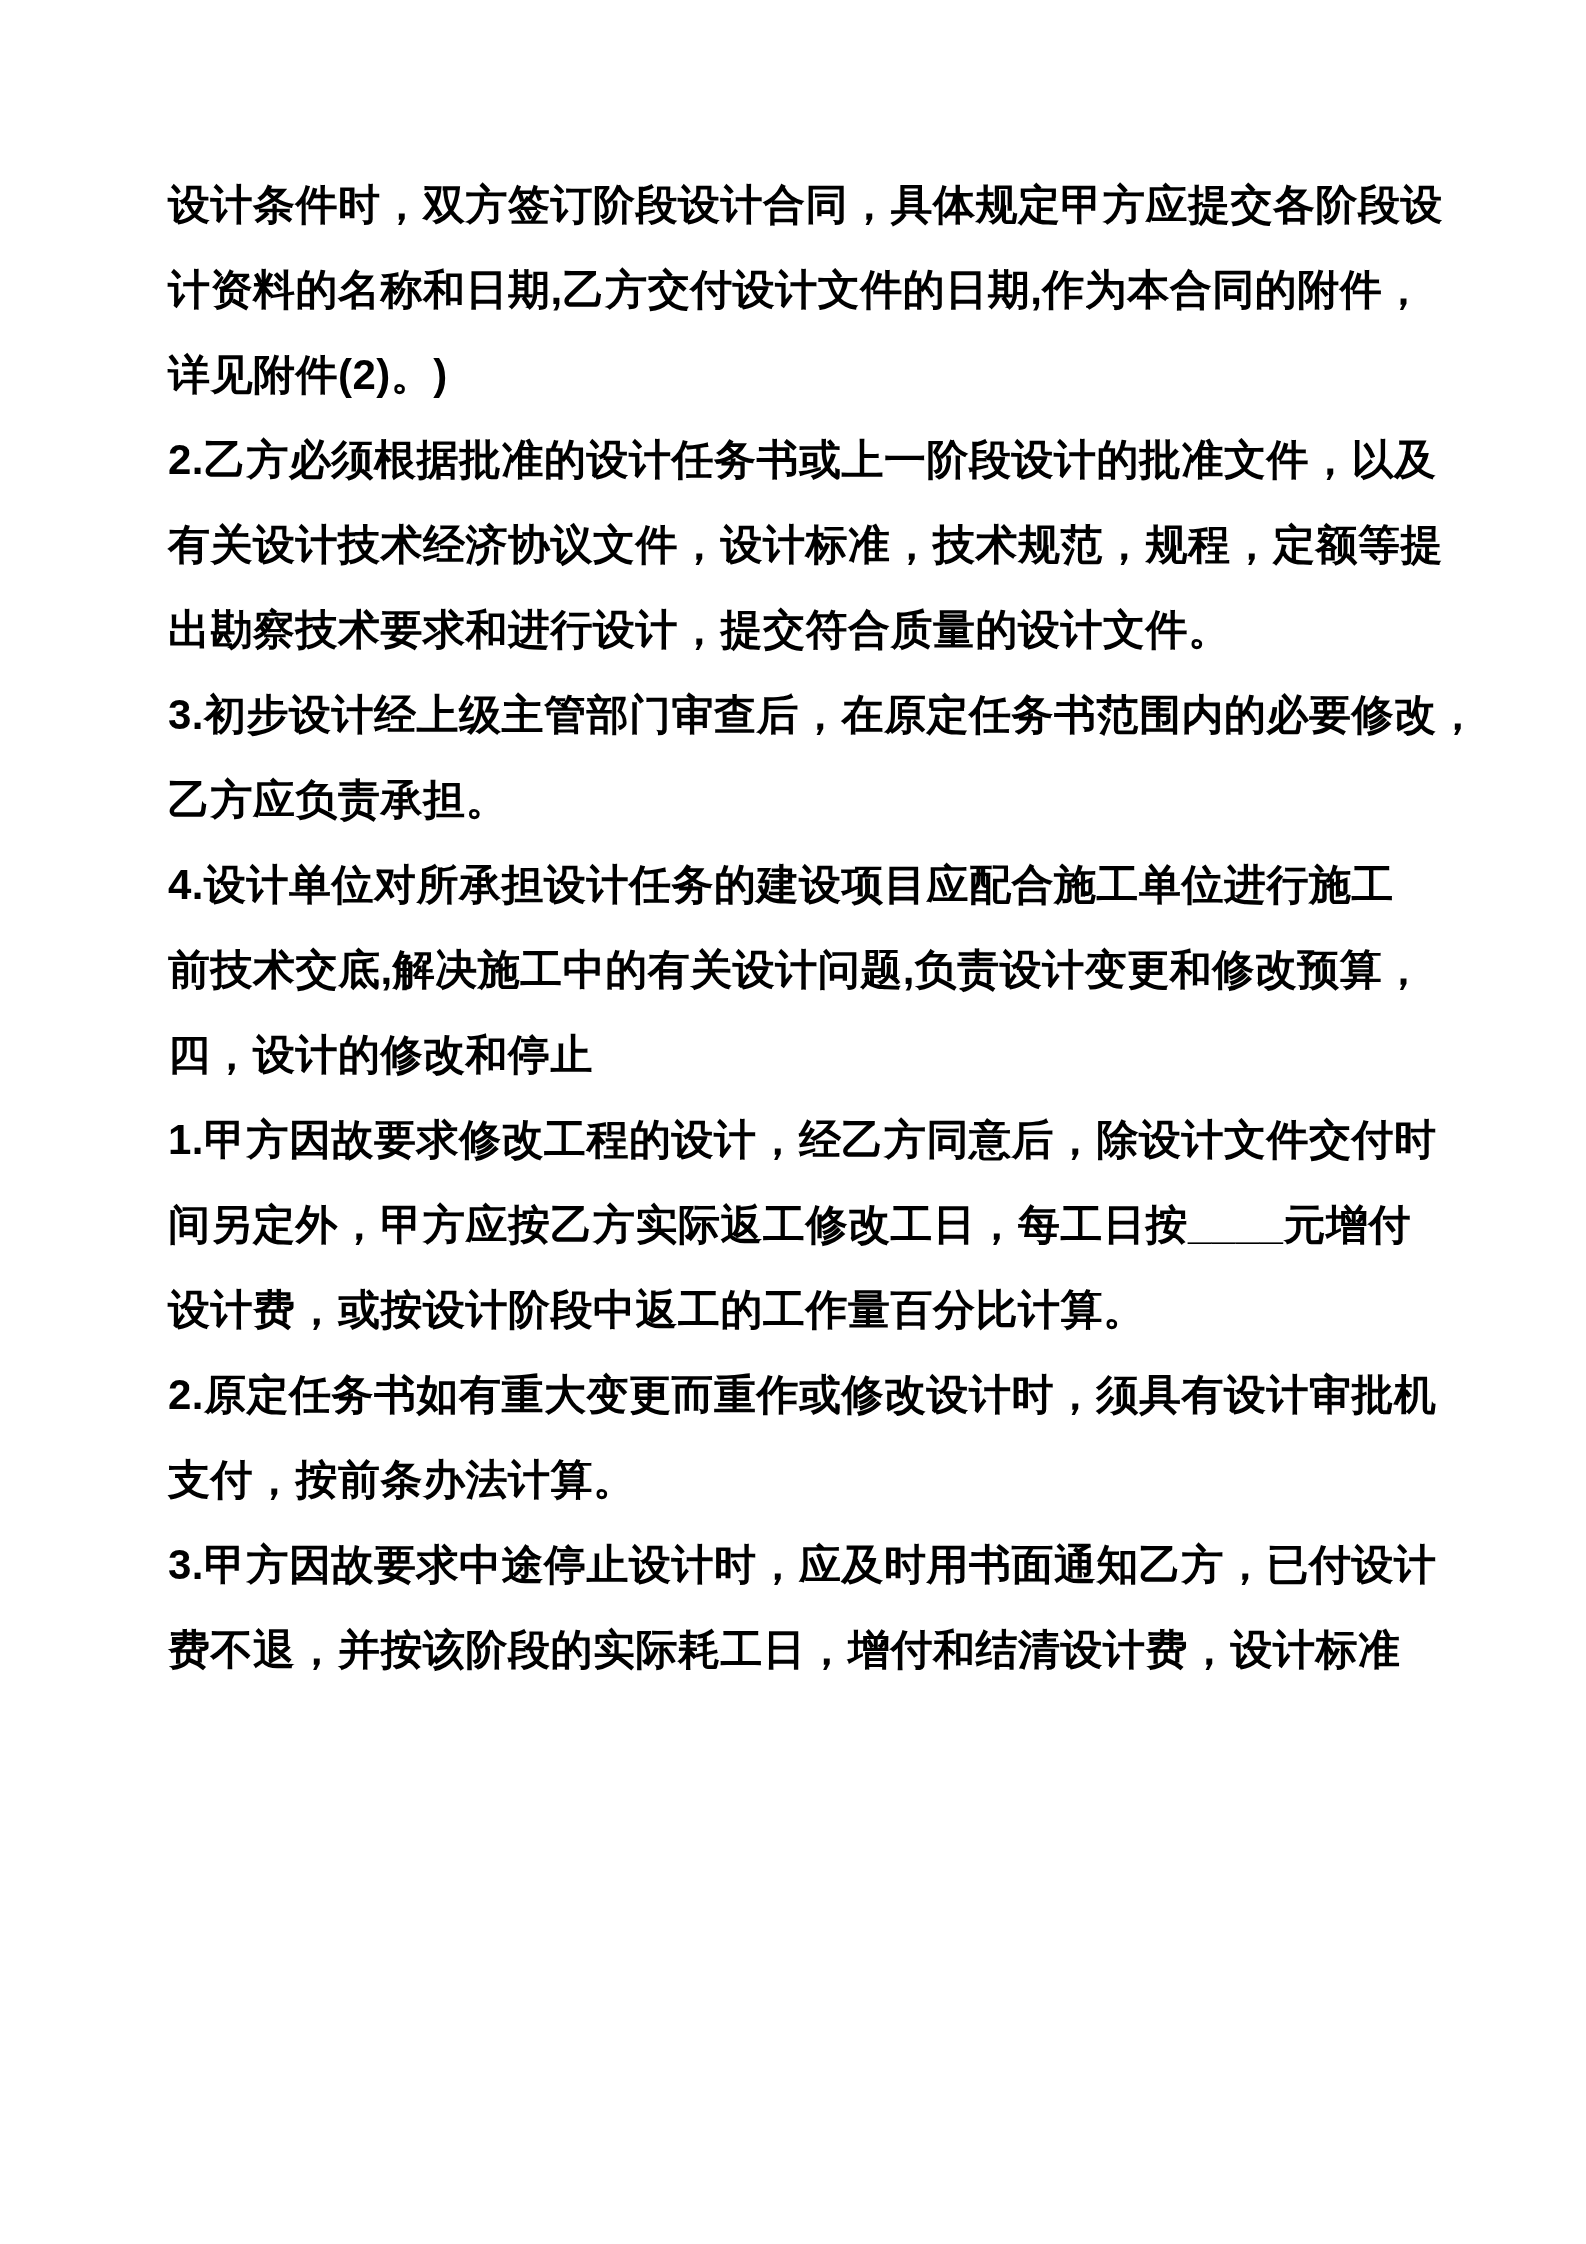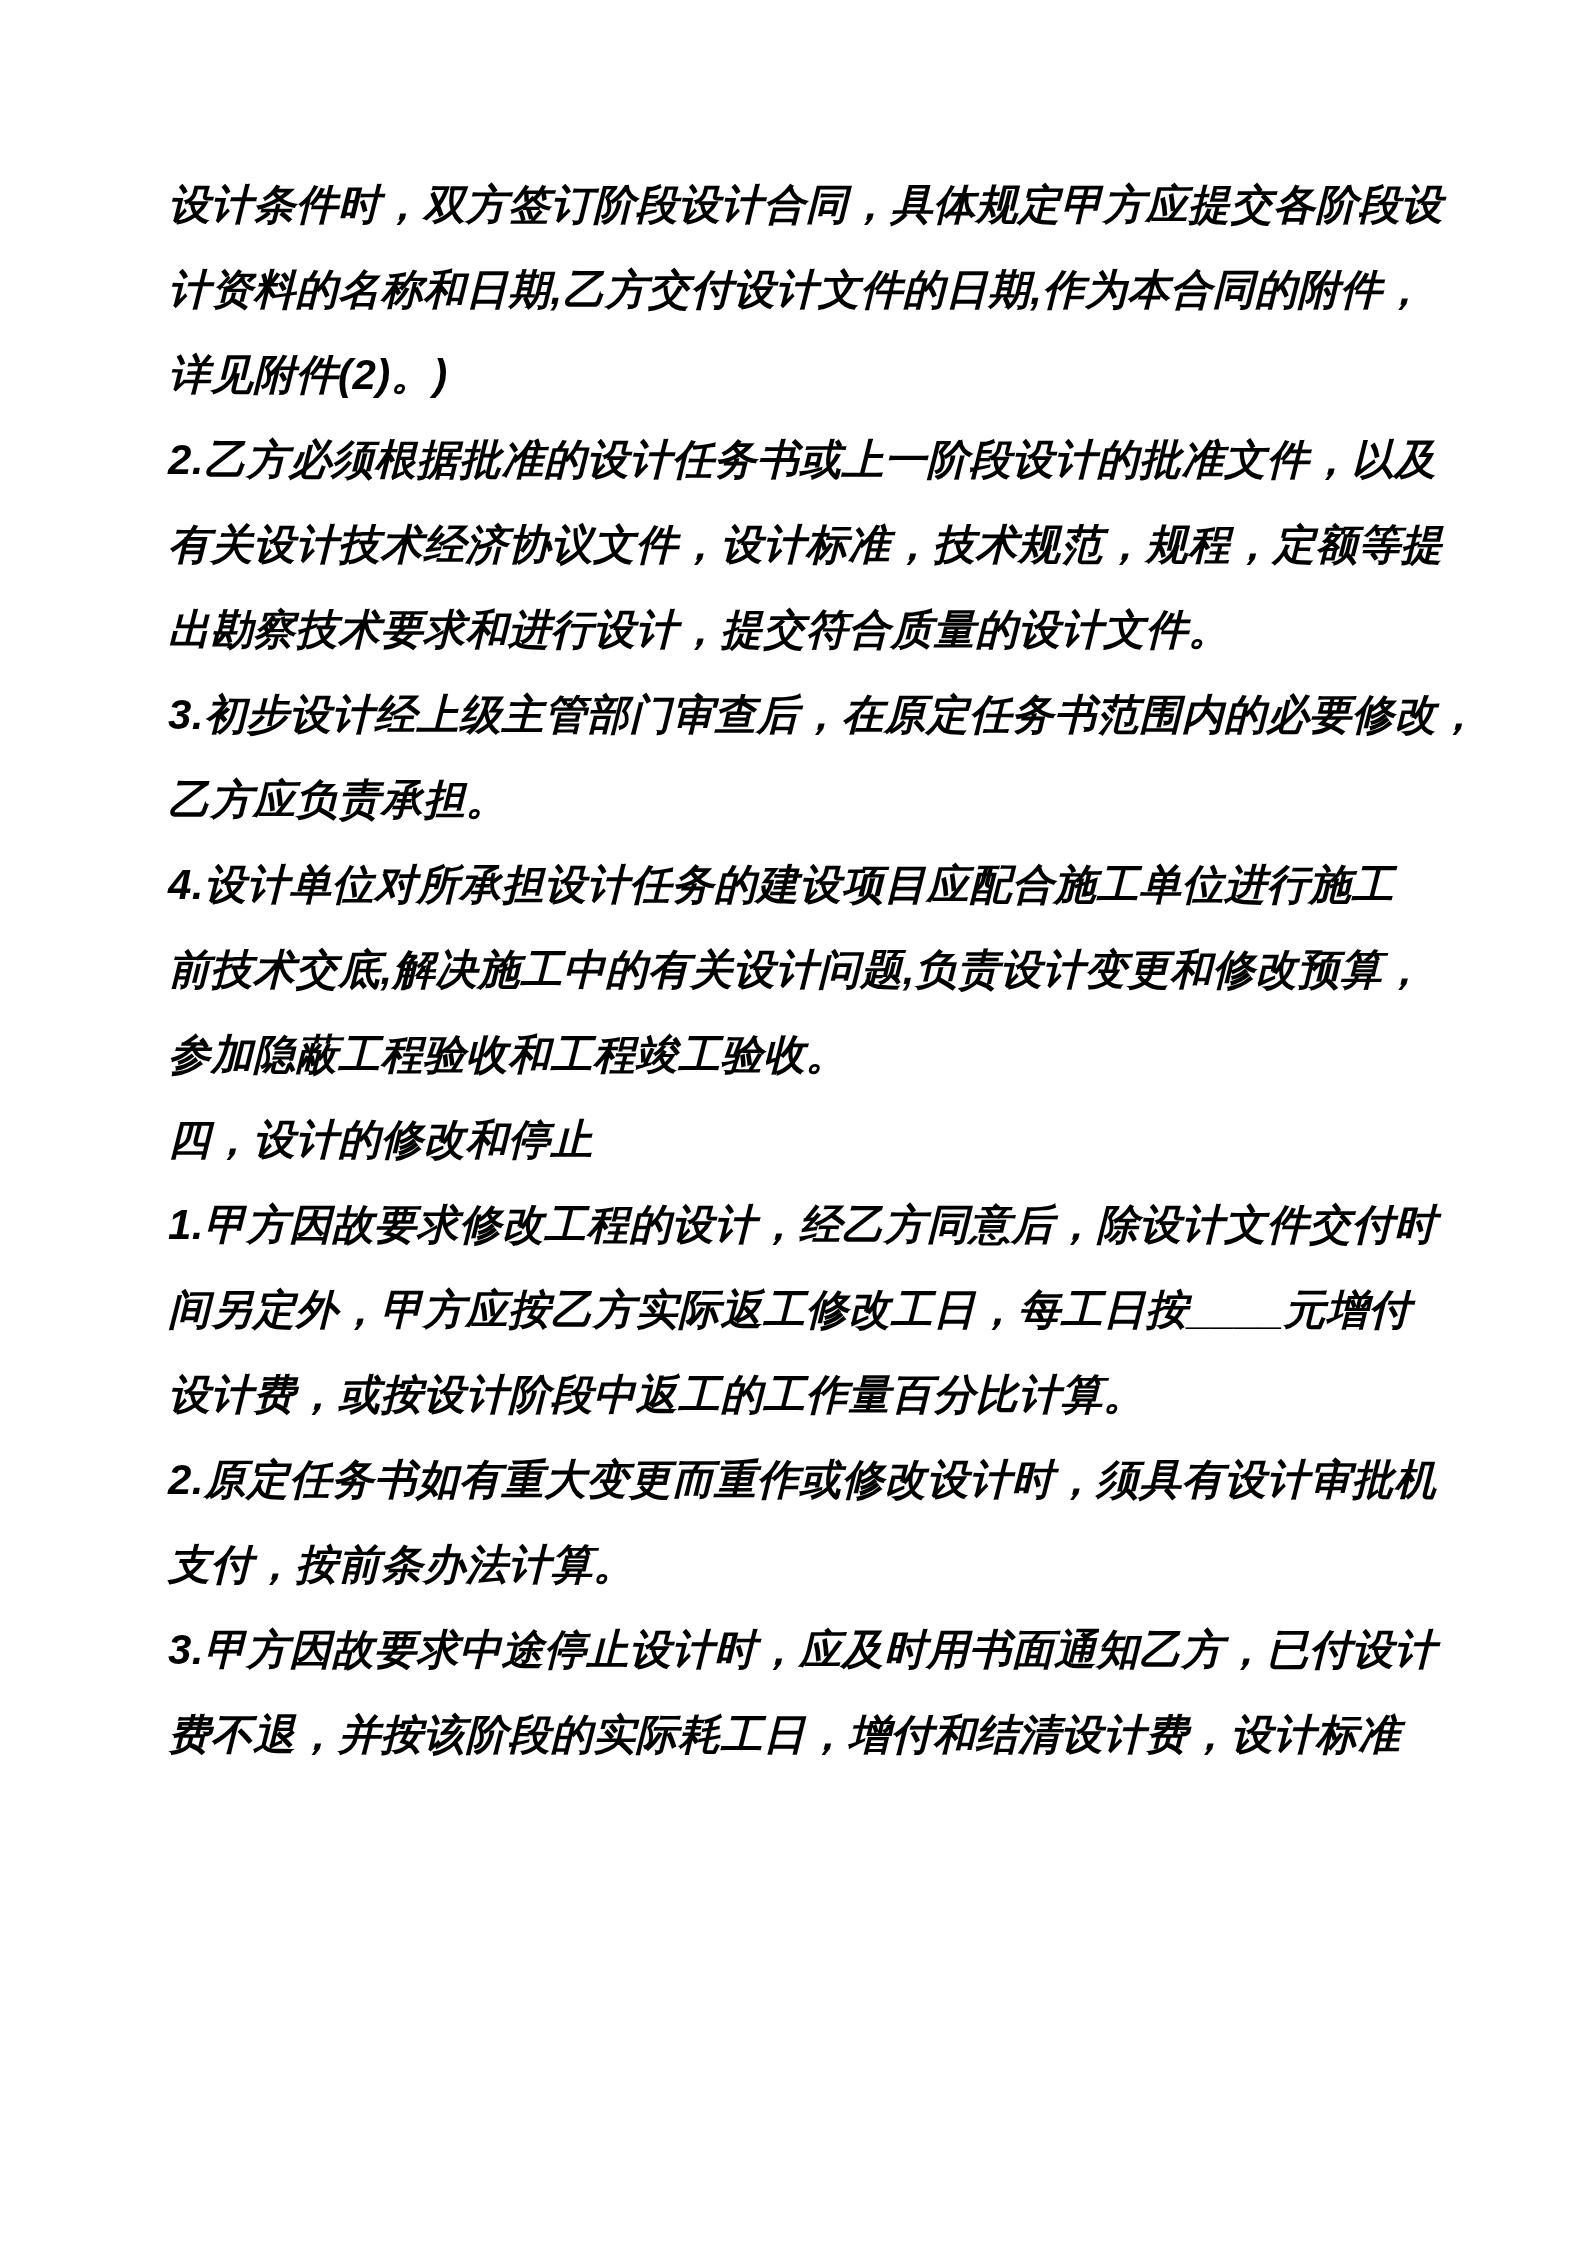--- a/index.html
+++ b/index.html
@@ -7,21 +7,20 @@
     margin: 0;
     padding: 0;
     background: #ffffff;
   }
   .page {
     position: relative;
     width: 1586px;
     height: 2244px;
     background: #ffffff;
     overflow: hidden;
-    font-style: italic;
   }
   .content {
     position: absolute;
     left: 168px;
     top: 162px;
     width: 1260px;
   }
   .doc-line {
     font-family: "Liberation Sans", "DejaVu Sans", sans-serif;
     font-weight: 700;
@@ -40,21 +39,20 @@
     <div class="doc-line">设计条件时，双方签订阶段设计合同，具体规定甲方应提交各阶段设</div>
     <div class="doc-line">计资料的名称和日期,乙方交付设计文件的日期,作为本合同的附件，</div>
     <div class="doc-line">详见附件(2)。)</div>
     <div class="doc-line">2.乙方必须根据批准的设计任务书或上一阶段设计的批准文件，以及</div>
     <div class="doc-line">有关设计技术经济协议文件，设计标准，技术规范，规程，定额等提</div>
     <div class="doc-line">出勘察技术要求和进行设计，提交符合质量的设计文件。</div>
     <div class="doc-line">3.初步设计经上级主管部门审查后，在原定任务书范围内的必要修改，</div>
     <div class="doc-line">乙方应负责承担。</div>
     <div class="doc-line">4.设计单位对所承担设计任务的建设项目应配合施工单位进行施工</div>
     <div class="doc-line">前技术交底,解决施工中的有关设计问题,负责设计变更和修改预算，</div>
-    <div class="doc-line">参加隐蔽工程验收和工程竣工验收。</div>
     <div class="doc-line">四，设计的修改和停止</div>
     <div class="doc-line">1.甲方因故要求修改工程的设计，经乙方同意后，除设计文件交付时</div>
     <div class="doc-line">间另定外，甲方应按乙方实际返工修改工日，每工日按____元增付</div>
     <div class="doc-line">设计费，或按设计阶段中返工的工作量百分比计算。</div>
     <div class="doc-line">2.原定任务书如有重大变更而重作或修改设计时，须具有设计审批机</div>
     <div class="doc-line">支付，按前条办法计算。</div>
     <div class="doc-line">3.甲方因故要求中途停止设计时，应及时用书面通知乙方，已付设计</div>
     <div class="doc-line">费不退，并按该阶段的实际耗工日，增付和结清设计费，设计标准</div>
   </div>
 </div>

